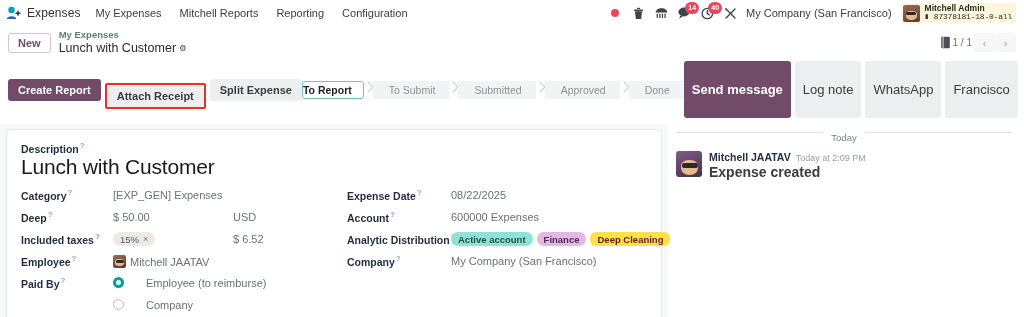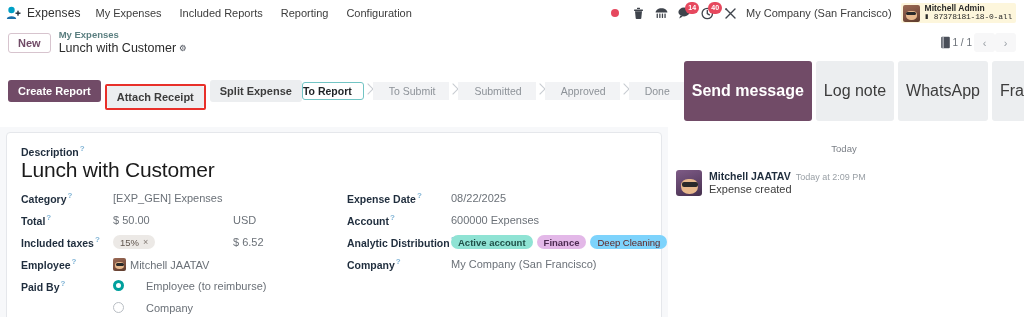--- a/index.html
+++ b/index.html
@@ -138,21 +138,21 @@
   }
   .stat-active {
     color: #1f2326; font-weight: bold; background: #fff;
     border: 1px solid #72c4c4; border-radius: 3px; padding: 2px 11px;
   }
   .stat-first { background: transparent; padding-left: 0; }
   .stat::after { display: none; }
 
   .ab-right { display: flex; align-items: center; gap: 4px; }
   .chat-btn {
-    font-size: 16px; padding: 21px 8px; border-radius: 3px; cursor: pointer;
+    font-size: 13px; padding: 21px 8px; border-radius: 3px; cursor: pointer;
     background: #eceef0; color: #3c3c3c; border: none; white-space: nowrap;
   }
   .chat-btn.primary { background: #714b67; color: #fff; font-weight: bold; }
   .follow-icons { display: flex; align-items: center; gap: 5px; margin-left: 6px; }
   .sup { font-size: 7px; vertical-align: super; color: #6b7178; margin-left: 0px; }
   .attach-highlight {
     border: 2px solid #e8302a; border-radius: 2px;
     padding: 0px 2px; display: inline-flex; align-items: center;
   }
 
@@ -197,21 +197,21 @@
   .sub2 { width: 90px; }
 
   .tag {
     display: inline-flex; align-items: center; gap: 4px;
     font-size: 9.5px; padding: 1.5px 7px; border-radius: 9px;
     background: #ece9e6; color: #60564f; white-space: nowrap;
   }
   .tag .x { font-size: 9px; opacity: .75; cursor: pointer; }
   .tag-a { background: #8fe3d4; color: #1e4f47; font-weight: bold; }
   .tag-b { background: #e3b8e8; color: #4d2b52; font-weight: bold; }
-  .tag-c { background: #7dd3fc; color: #5d1f1d; font-weight: normal; }
+  .tag-c { background: #fde047; color: #5d1f1d; font-weight: bold; border-radius: 6px; }
   .tag-row { display: flex; gap: 4px; align-items: center; }
 
   .avatar-xs {
     width: 13px; height: 13px; border-radius: 2px; margin-right: 4px;
     background: linear-gradient(160deg,#9b6a55 0%,#7b4f3e 60%,#5b3a2c 100%);
     position: relative; overflow: hidden; display:inline-block; vertical-align: -2px;
   }
   .avatar-xs::before {
     content:""; position:absolute; left:2px; top:4.5px; width:9px; height:7px;
     background:#e8b98d; border-radius:40% 40% 45% 45%;
@@ -230,61 +230,61 @@
   .radio.on::after {
     content:""; position:absolute; left:1.5px; top:1.5px; width:2px; height:2px;
     background:#fff; border-radius:50%;
   }
 
   .notes-area { margin-top: 16px; }
   .notes-placeholder { font-size: 11px; color: #adb5bd; }
 
   
   .chatter { flex: 1; padding: 6px 12px 0 8px; background: #ffffff; }
-  .day-sep { display: flex; align-items: center; gap: 8px; margin: 2px 0 8px 0; flex-direction: column; }
+  .day-sep { display: flex; align-items: flex-start; gap: 8px; margin: 2px 0 8px 0; }
   .day-sep .line { flex: 1; height: 1px; background: #e0e2e6; }
   .day-sep .lbl { font-size: 9.5px; color: #7a7f86; }
   .msg { display: flex; gap: 7px; }
   .avatar-msg {
     width: 26px; height: 26px; border-radius: 3px; flex: 0 0 auto;
     background: linear-gradient(160deg,#7e5b86 0%,#5d4166 60%,#44304c 100%);
     position: relative; overflow: hidden;
   }
   .avatar-msg::before {
     content:""; position:absolute; left:5px; top:9px; width:17px; height:15px;
     background:#e8b98d; border-radius:42% 42% 48% 48%;
   }
   .avatar-msg::after {
     content:""; position:absolute; left:5.5px; top:12px; width:16px; height:4.5px;
     background:#2a2a2a; border-radius:2px;
   }
   .msg-head { display: flex; align-items: baseline; gap: 5px; }
   .msg-author { font-size: 10.5px; font-weight: bold; color: #1f2d3d; }
   .msg-time { font-size: 9px; color: #9aa0a6; }
-  .msg-body { font-size: 11px; color: #3c3c3c; margin-top: 1px; }
+  .msg-body { font-size: 14px; color: #3c3c3c; margin-top: 1px; font-weight: bold; }
 </style>
 </head>
 <body>
 
 <div class="navbar">
   <div class="brand">
     <span class="app-icon">
       <svg width="15" height="14" viewBox="0 0 15 14">
         <circle cx="5.5" cy="4" r="3.2" fill="#00a0c6"></circle>
         <path d="M0.8 13 C0.8 9.2 10.2 9.2 10.2 13 Z" fill="#1a6ea8"></path>
         <rect x="9.5" y="6.5" width="5" height="1.4" fill="#1f2d3d"></rect>
         <rect x="11.3" y="4.7" width="1.4" height="5" fill="#1f2d3d"></rect>
       </svg>
     </span>
     <span class="brand-label">Expenses</span>
   </div>
 
   <nav class="nav-menu">
     <a href="#">My Expenses</a>
-    <a href="#">Included Reports</a>
+    <a href="#">Mitchell Reports</a>
     <a href="#">Reporting</a>
     <a href="#">Configuration</a>
   </nav>
 
   <div class="nav-right">
     <span class="sys-icon">
       <span class="rec-dot"></span>
     </span>
     <span class="sys-icon">
       <svg width="11" height="12" viewBox="0 0 11 12" fill="#3f444c">
@@ -417,21 +417,21 @@
       <div class="grid-2">
 
         <div class="col-left">
 
           <div class="frow">
             <span class="field-label"><span>Category</span><span class="tip">?</span></span>
             <span class="fval fval-muted">[EXP_GEN] Expenses</span>
           </div>
 
           <div class="frow">
-            <span class="field-label"><span>Total</span><span class="tip">?</span></span>
+            <span class="field-label"><span>Deep</span><span class="tip">?</span></span>
             <span class="fval fval-muted sub1">$ 50.00</span>
             <span class="fval fval-muted sub2">USD</span>
           </div>
 
           <div class="frow">
             <span class="field-label"><span>Included taxes</span><span class="tip">?</span></span>
             <span class="sub1">
               <span class="tag">
                   <span>15%</span>
                   <span class="x">×</span>

